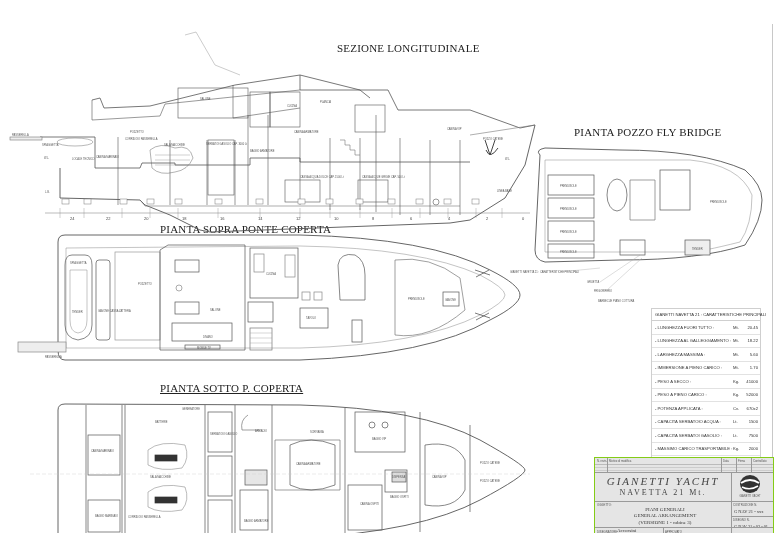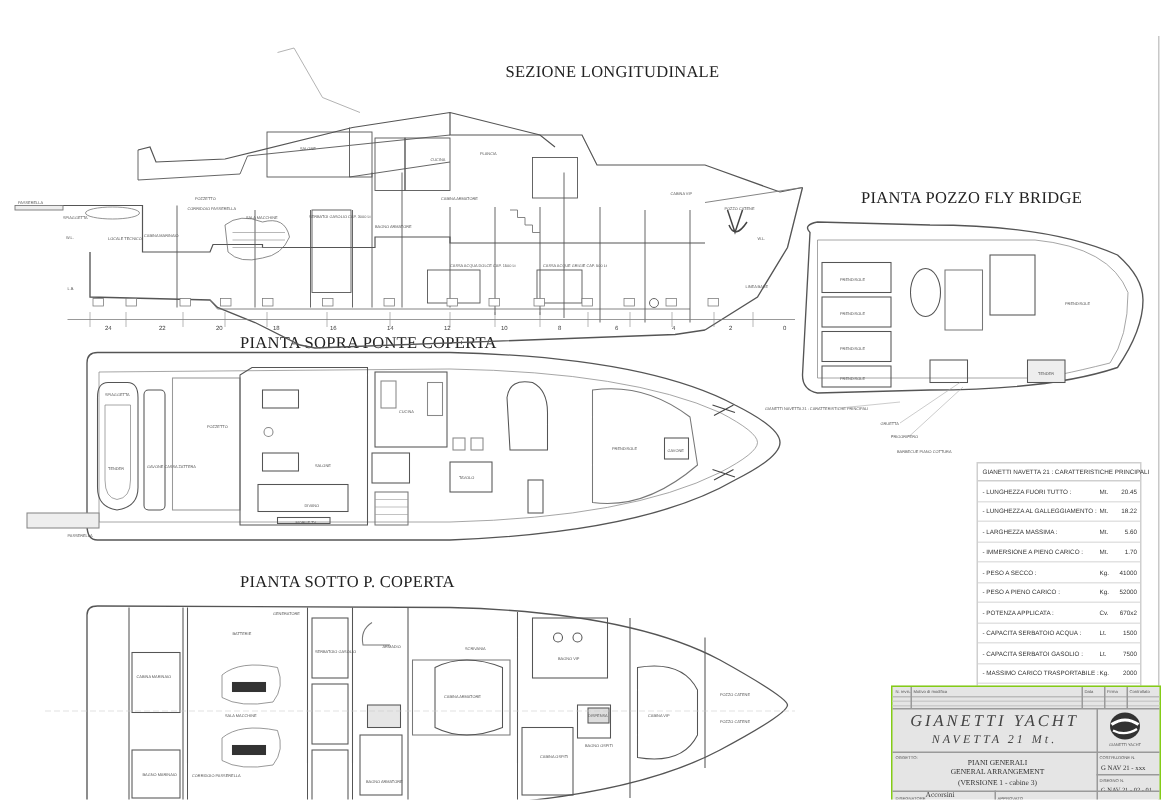--- a/index.html
+++ b/index.html
@@ -15,39 +15,39 @@
   .specs .hdr{padding:3px 2px 3px 3px;border-bottom:1px solid #cfcfcf;white-space:nowrap;}
   .specs .row{display:flex;justify-content:space-between;height:12.5px;align-items:center;padding:0 2px 0 3px;border-bottom:1px solid #e2e2e2;white-space:nowrap;}
   .specs .row .v{display:flex;gap:3px;}
   .specs .row .u{width:10px;}
   .specs .row .n{width:12px;text-align:right;}
   
   .tb{position:absolute;left:594px;top:437px;width:178px;height:90px;border:1px solid #84cc16;background:#e5e5e5;font-family:"Liberation Serif",serif;color:#333;}
   .tb .revhdr{position:absolute;left:0;top:0;width:178px;height:6px;border-bottom:1px solid #bbb;font-family:"Liberation Sans",sans-serif;font-size:2.6px;}
   .tb .revline{position:absolute;left:0;width:178px;border-bottom:1px solid #ccc;}
   .tb .brand{position:absolute;left:4px;top:17px;width:128px;text-align:center;font-style:italic;font-size:11px;letter-spacing:2px;color:#444;}
-  .tb .model{position:absolute;left:4px;top:30px;width:128px;text-align:center;font-style:italic;font-size:8px;letter-spacing:2px;color:#444;}
+  .tb .model{position:absolute;left:4px;top:30px;width:128px;text-align:center;font-size:8px;letter-spacing:2px;color:#444;}
   .tb .logo{position:absolute;left:138px;top:15px;width:34px;height:26px;}
   .tb .cell{position:absolute;font-family:"Liberation Sans",sans-serif;font-size:2.8px;color:#555;white-space:nowrap;}
   .tb .val{position:absolute;font-family:"Liberation Serif",serif;font-size:5px;color:#333;white-space:nowrap;}
   .tb .obj{position:absolute;left:20px;top:49px;width:100px;text-align:center;font-size:5px;line-height:6.4px;color:#333;}
   .tb .hl{position:absolute;border-top:1px solid #9a9a9a;}
   .tb .vl{position:absolute;border-left:1px solid #9a9a9a;}
   .tb .foot{position:absolute;left:6px;top:85px;font-family:"Liberation Sans",sans-serif;font-size:2px;color:#777;white-space:nowrap;}
 </style>
 </head>
 <body>
 
 <div class="sheet">
   <div class="frame"></div>
 
   <div class="title" style="left:337px;top:22px;">SEZIONE LONGITUDINALE</div>
   <div class="title" style="left:574px;top:106px;">PIANTA POZZO FLY BRIDGE</div>
   <div class="title" style="left:160px;top:203px;">PIANTA SOPRA PONTE COPERTA</div>
-  <div class="title" style="left:160px;top:362px;">PIANTA SOTTO P. COPERTA</div>
+  <div class="title" style="left:160px;top:362px;text-decoration:underline;">PIANTA SOTTO P. COPERTA</div>
 
   <svg width="780" height="533" viewBox="0 0 780 533">
     <g fill="none" stroke="#555" stroke-width="0.6">
 
       <path d="M185 15 L196 12 L215 45 L240 55" stroke="#999" stroke-width="0.5"></path>
 
       <path d="M92 80 L100 78 L104 88 L150 86 L235 65 L300 55 L320 60 L360 70 L370 78" stroke-width="0.8"></path>
 
       <path d="M92 80 L92 100 L160 96 L165 84 L300 70"></path>
       <path d="M233 65 L233 98 L300 88"></path>

